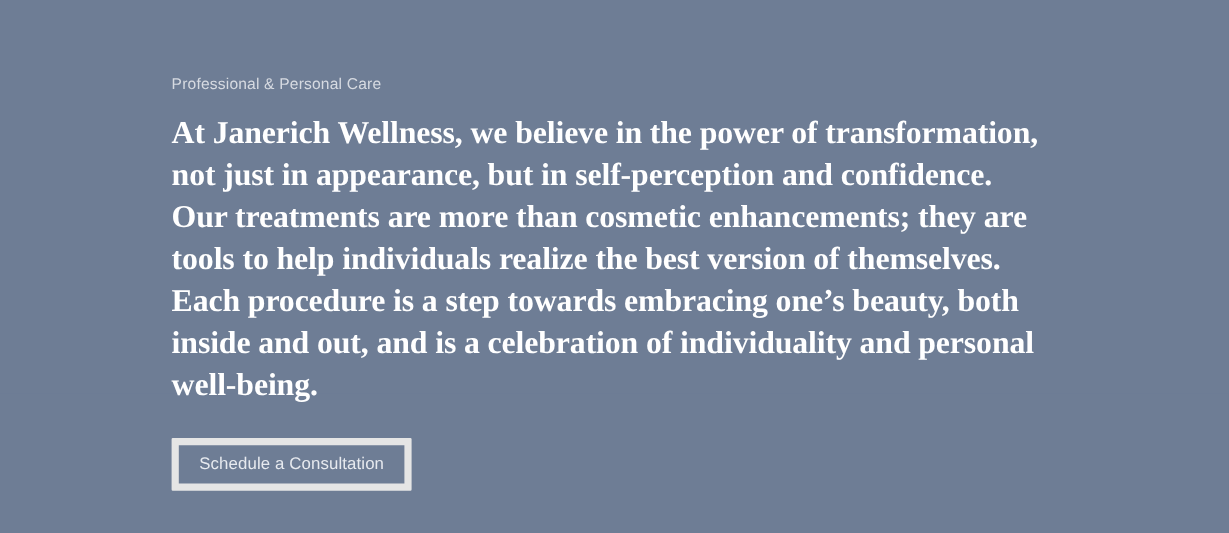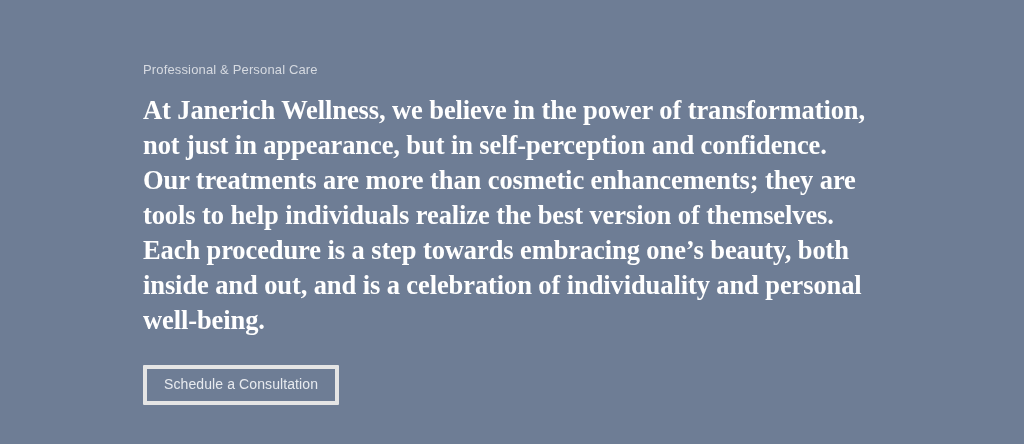--- a/index.html
+++ b/index.html
@@ -57,21 +57,21 @@
     margin-top: 27px;
   }
 
   .cta-button {
     display: inline-block;
     box-sizing: border-box;
     padding: 7px 17px 8px 17px;
     min-width: 182px;
     text-align: center;
     background: transparent;
-    border: 4px solid #e5e5e5;
+    border: 6px solid #e5e5e5;
     border-radius: 1px;
     color: #e7eaef;
     font-family: "Liberation Sans", sans-serif;
     font-size: 14px;
     font-weight: 400;
     line-height: 17px;
     letter-spacing: 0.1px;
     cursor: pointer;
     outline: none;
     white-space: nowrap;

